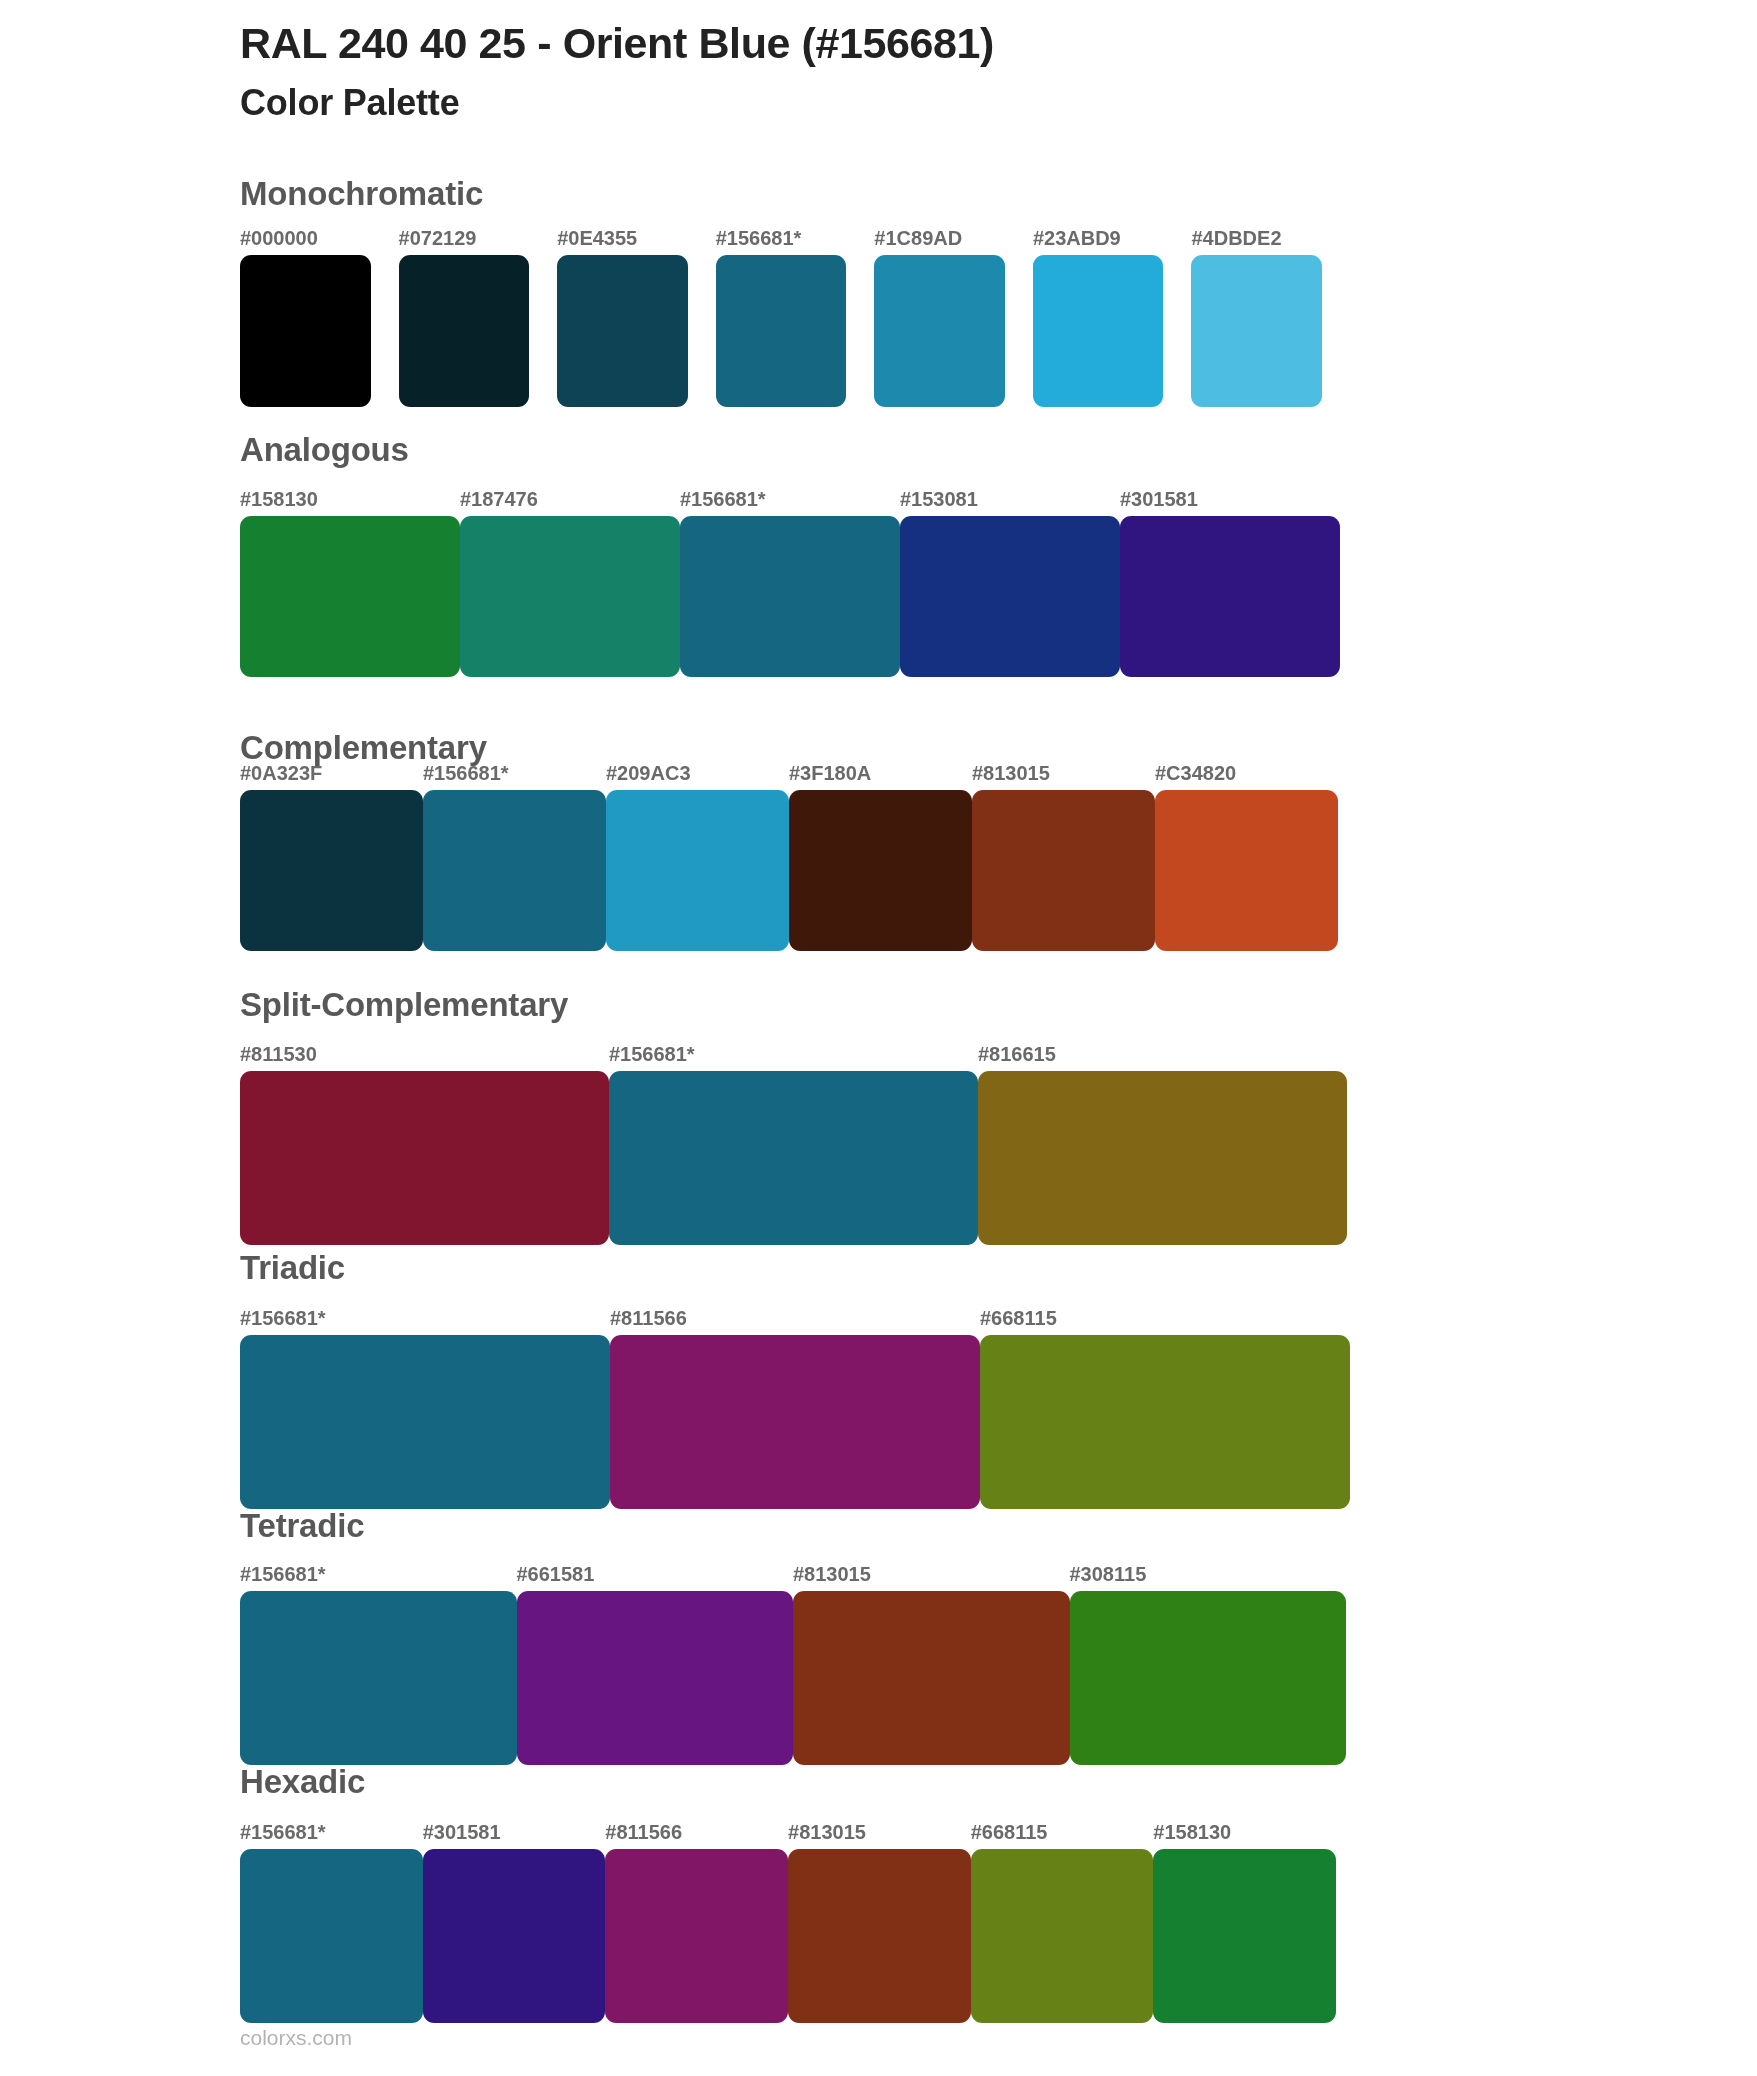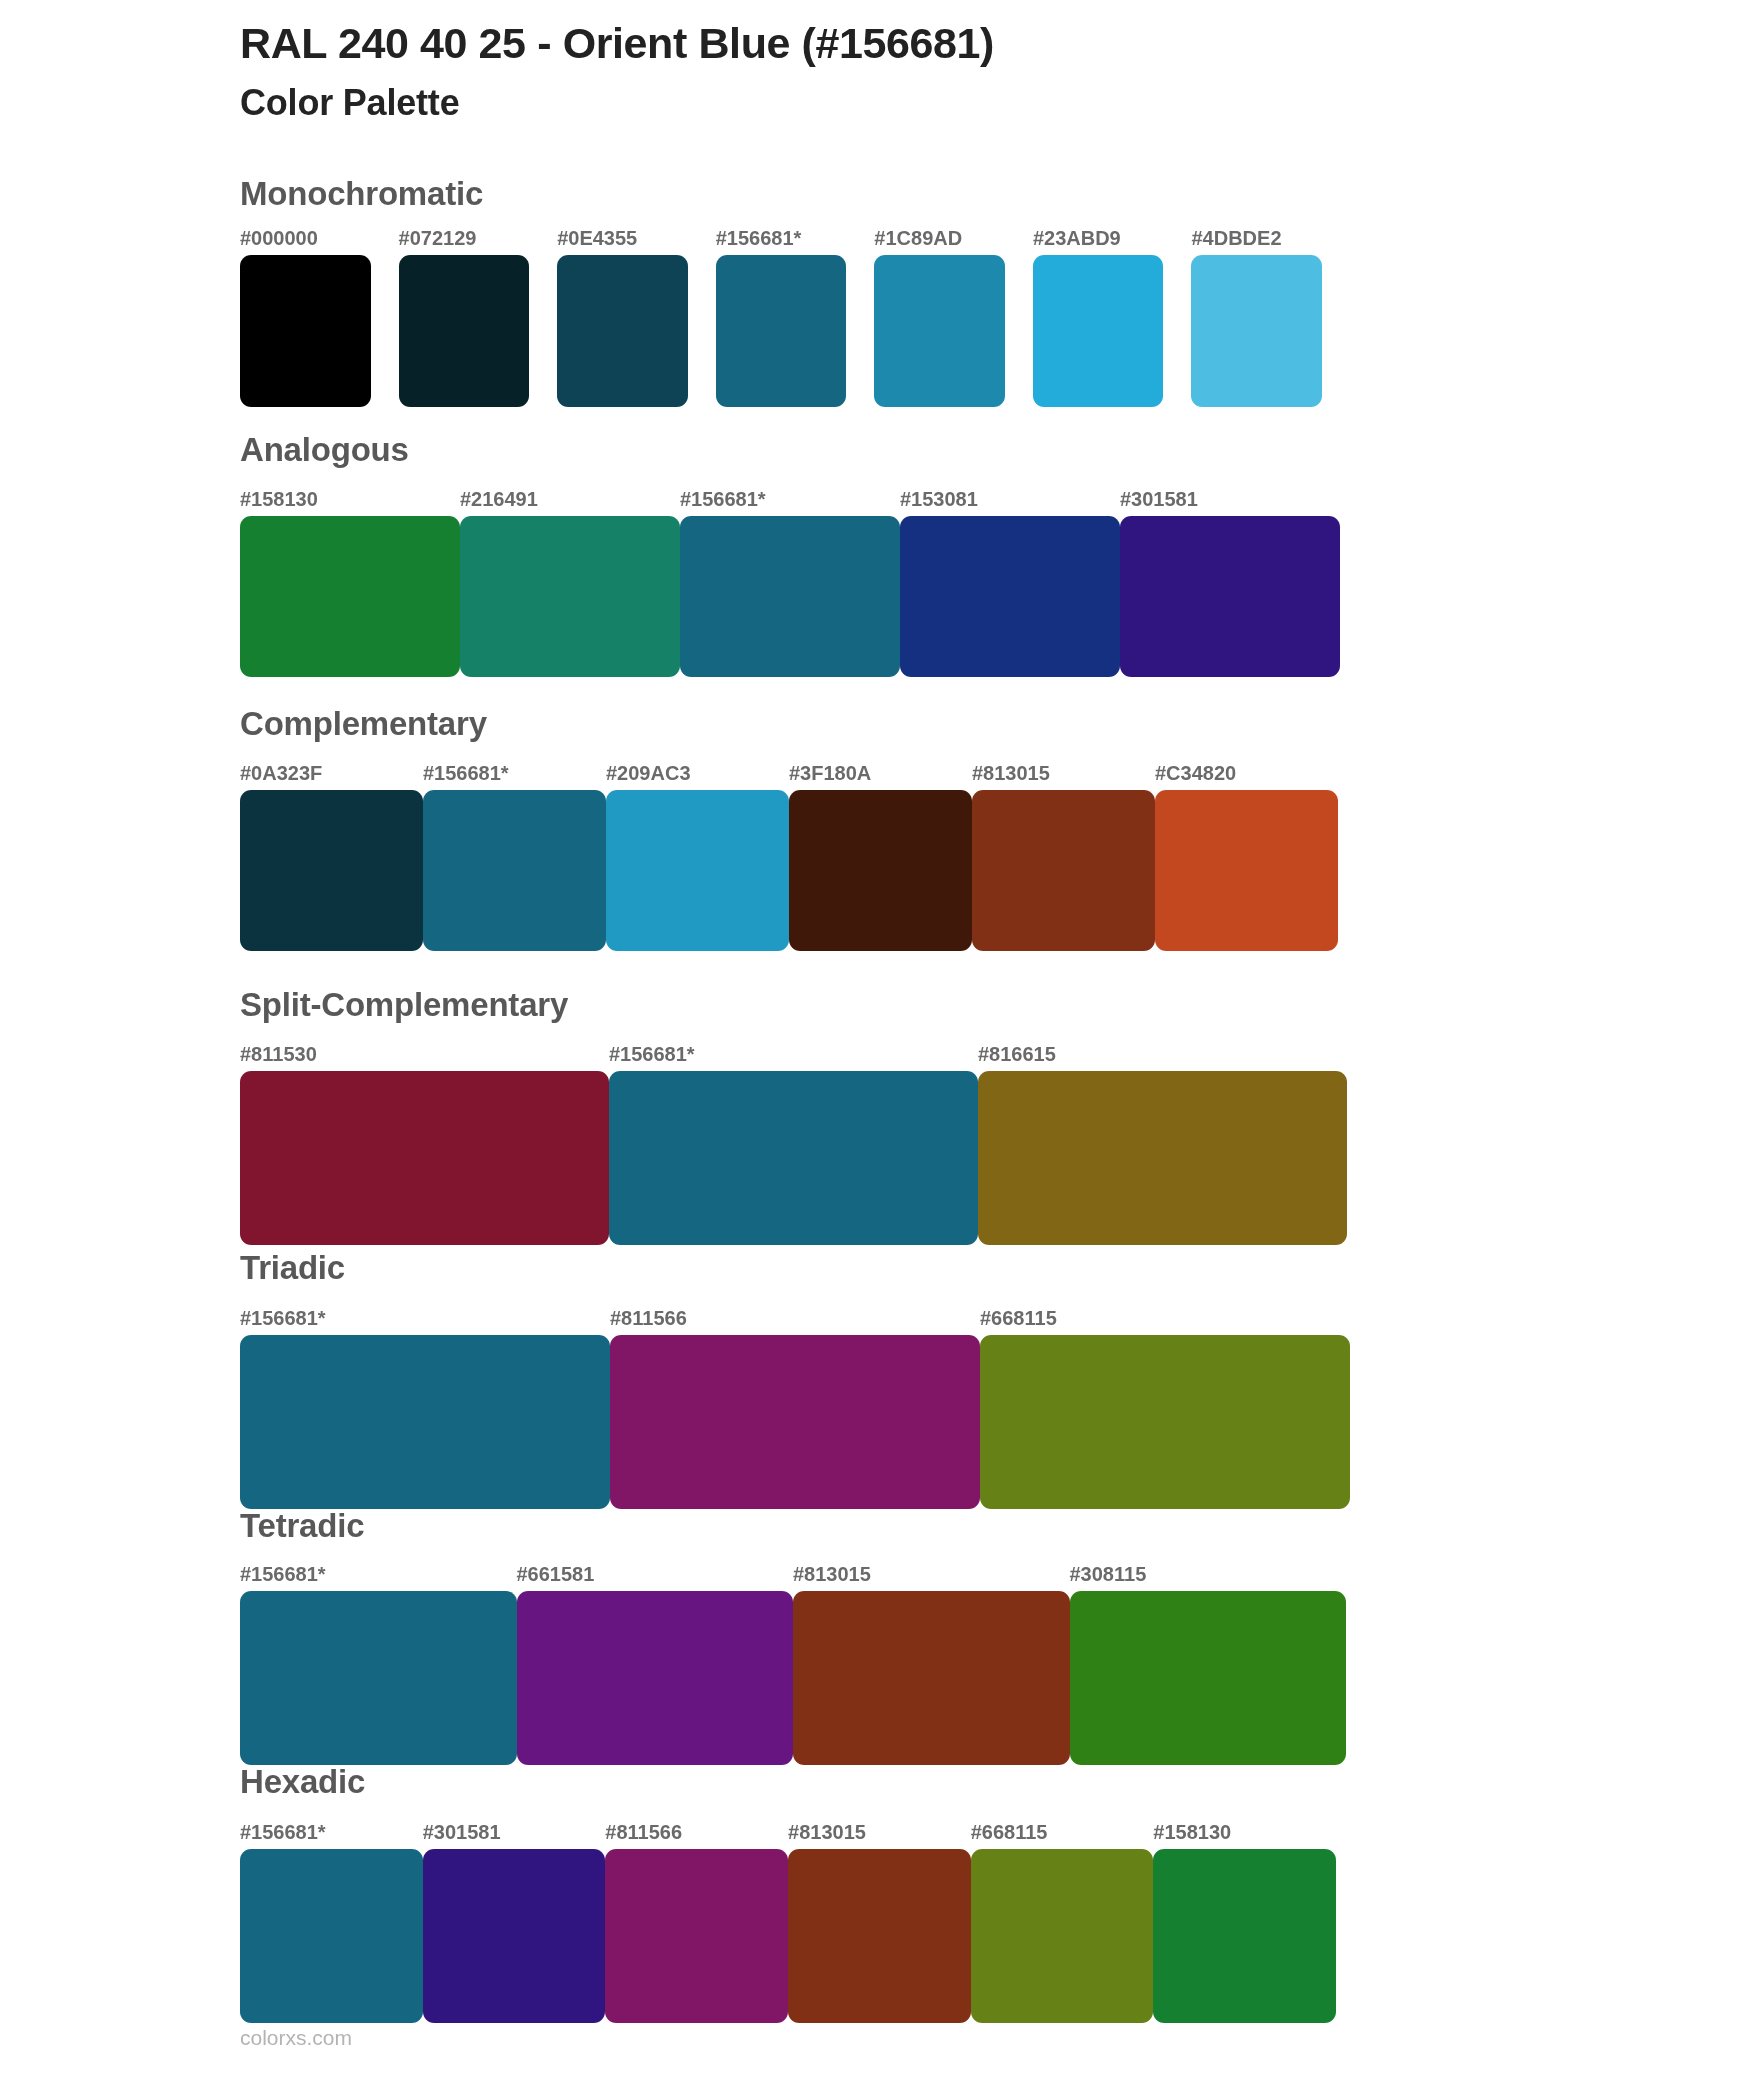--- a/index.html
+++ b/index.html
@@ -156,39 +156,39 @@
         </div>
       </div>
       <div class="section">
         <div class="section-heading" style="top: 256px;">Analogous</div>
         <div class="swatch-row" style="top: 339px; left: 240px; width: 1100px; height: 161px;">
           <div class="swatch" style="width: 220px; height: 161px;">
             <div class="swatch-label">#158130</div>
             <div class="swatch-chip" style="background: rgb(21, 129, 48);"></div>
           </div>
           <div class="swatch" style="width: 220px; height: 161px;">
-            <div class="swatch-label">#216491</div>
+            <div class="swatch-label">#187476</div>
             <div class="swatch-chip" style="background: rgb(21, 129, 102);"></div>
           </div>
           <div class="swatch" style="width: 220px; height: 161px;">
             <div class="swatch-label">#156681*</div>
             <div class="swatch-chip" style="background: rgb(21, 102, 129);"></div>
           </div>
           <div class="swatch" style="width: 220px; height: 161px;">
             <div class="swatch-label">#153081</div>
             <div class="swatch-chip" style="background: rgb(21, 48, 129);"></div>
           </div>
           <div class="swatch" style="width: 220px; height: 161px;">
             <div class="swatch-label">#301581</div>
             <div class="swatch-chip" style="background: rgb(48, 21, 129);"></div>
           </div>
         </div>
       </div>
       <div class="section">
-        <div class="section-heading" style="top: 530px; text-align: center;">Complementary</div>
+        <div class="section-heading" style="top: 554px; text-align: center;">Complementary</div>
         <div class="swatch-row" style="top: 613px; left: 240px; width: 1100px; height: 161px; align-items: center;">
           <div class="swatch" style="width: 183px; height: 161px;">
             <div class="swatch-label">#0A323F</div>
             <div class="swatch-chip" style="background: rgb(10, 50, 63);"></div>
           </div>
           <div class="swatch" style="width: 183px; height: 161px;">
             <div class="swatch-label">#156681*</div>
             <div class="swatch-chip" style="background: rgb(21, 102, 129);"></div>
           </div>
           <div class="swatch" style="width: 183px; height: 161px;">

